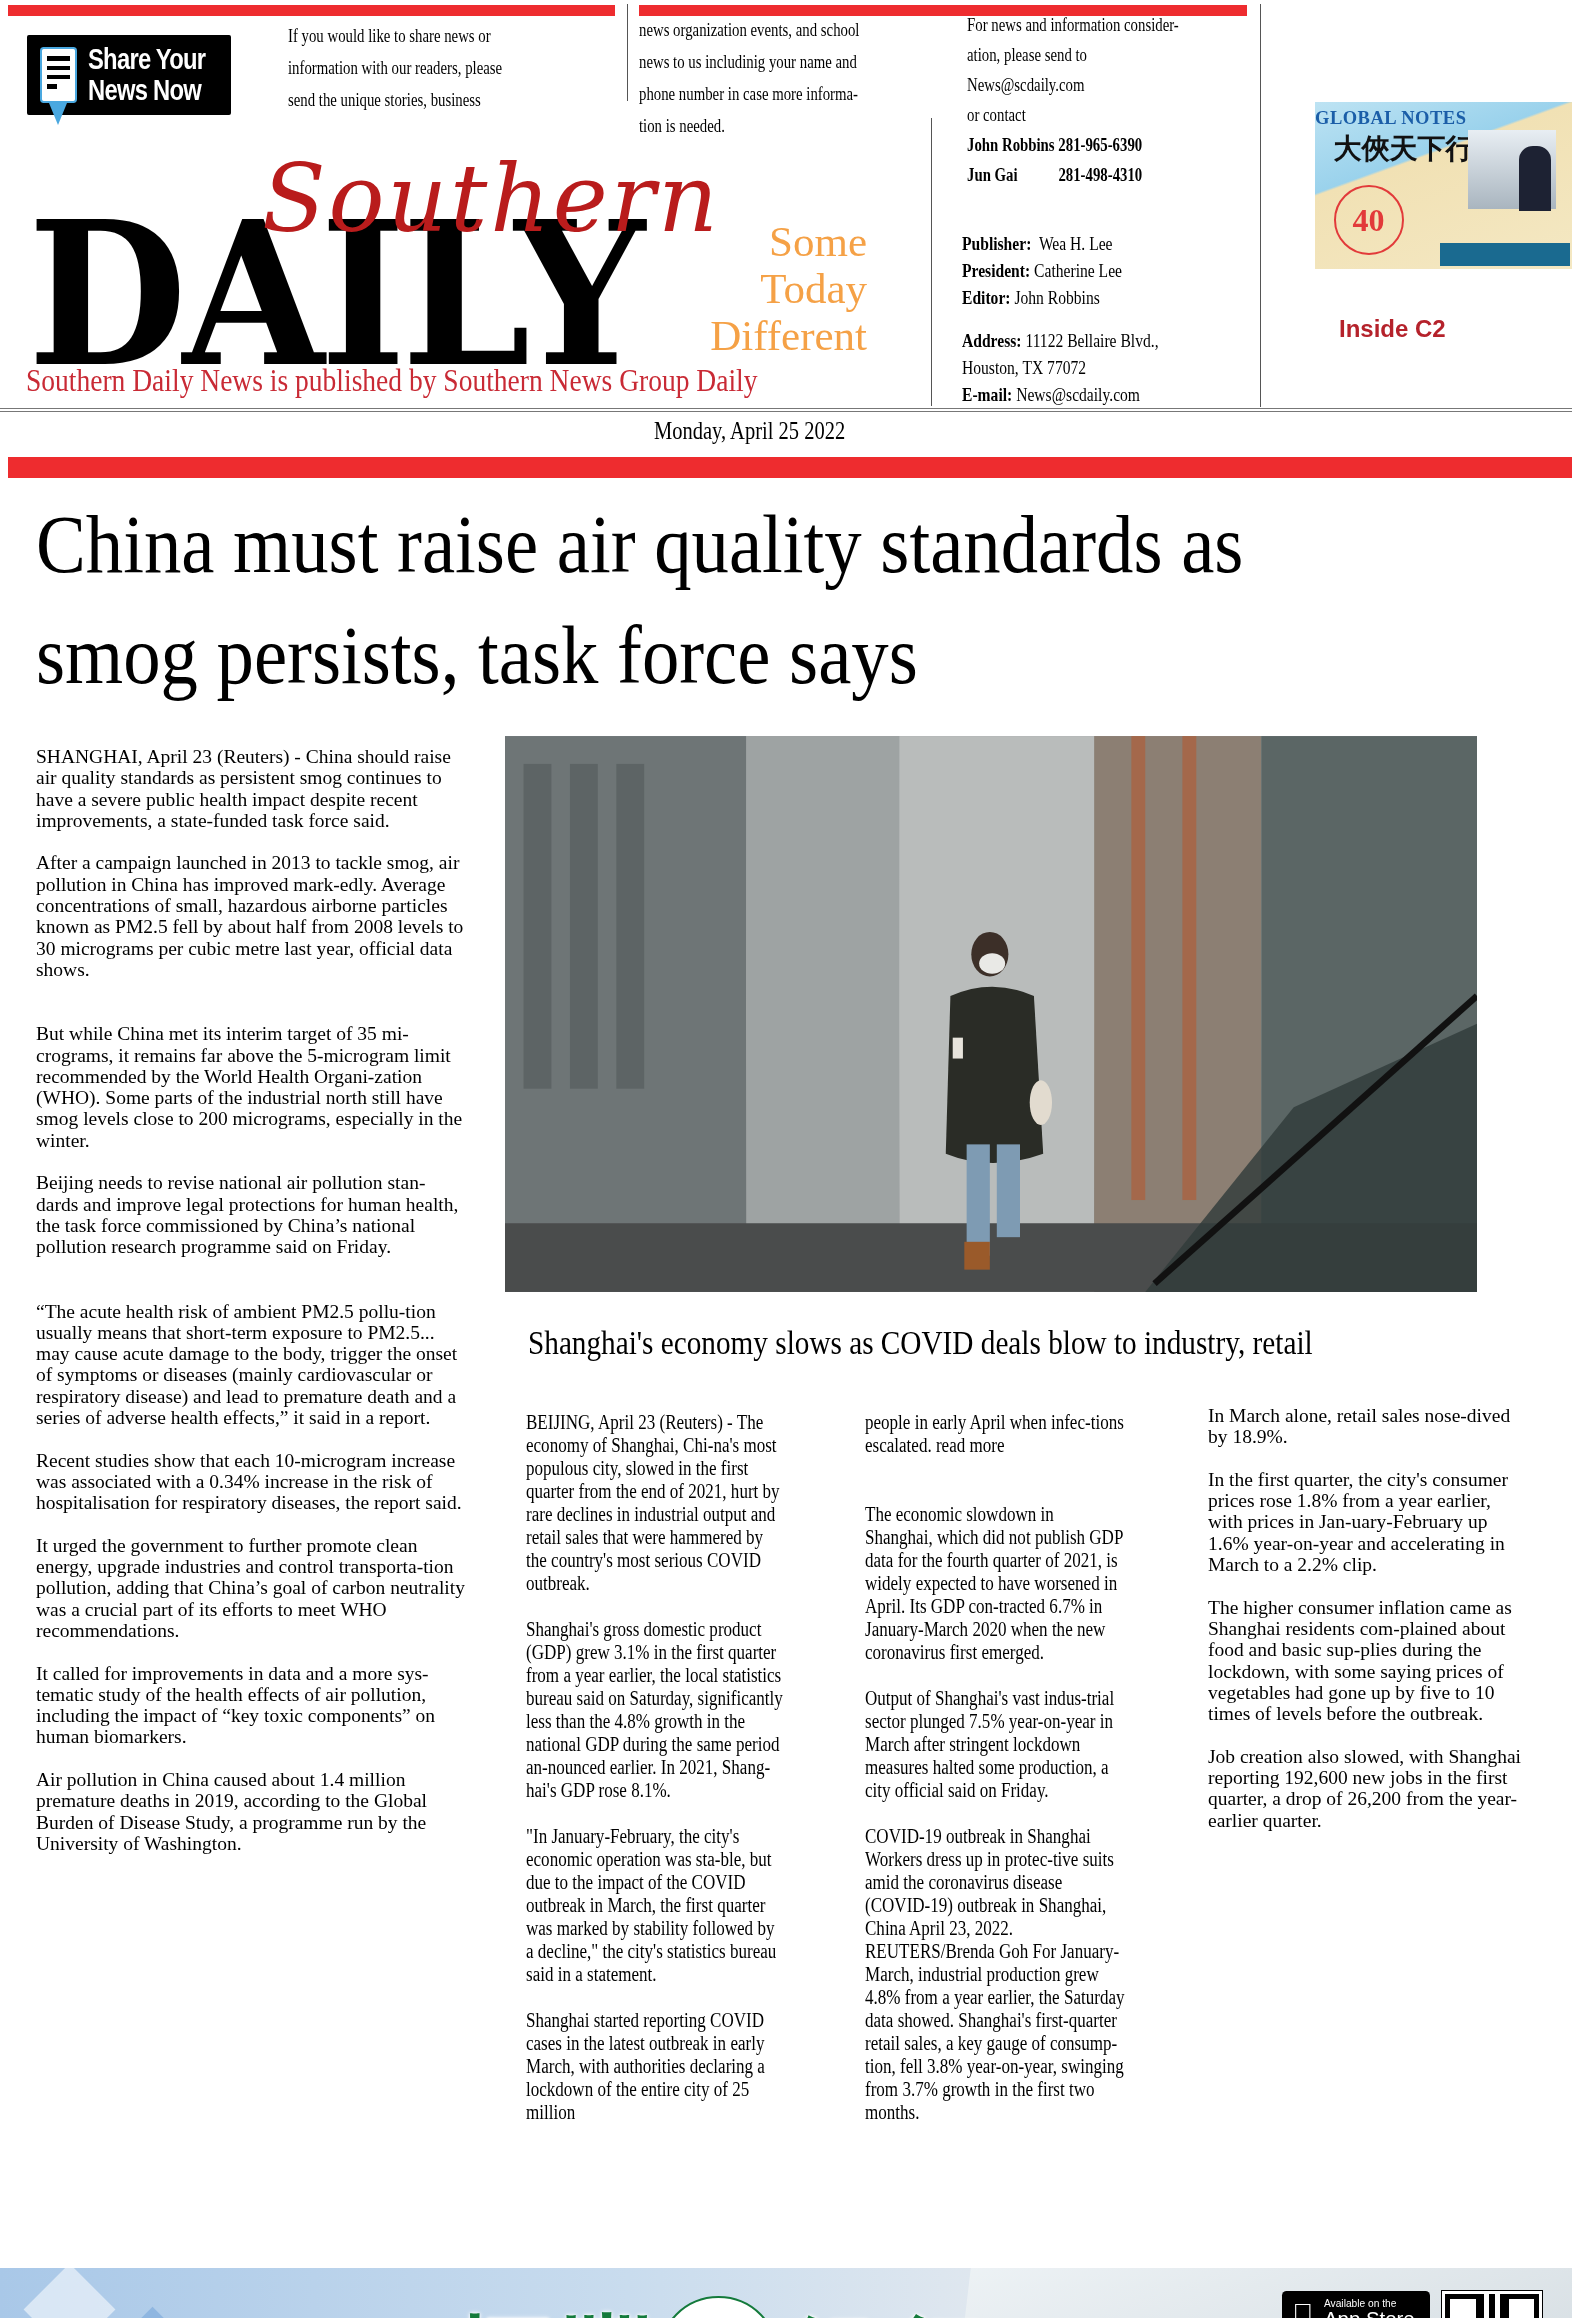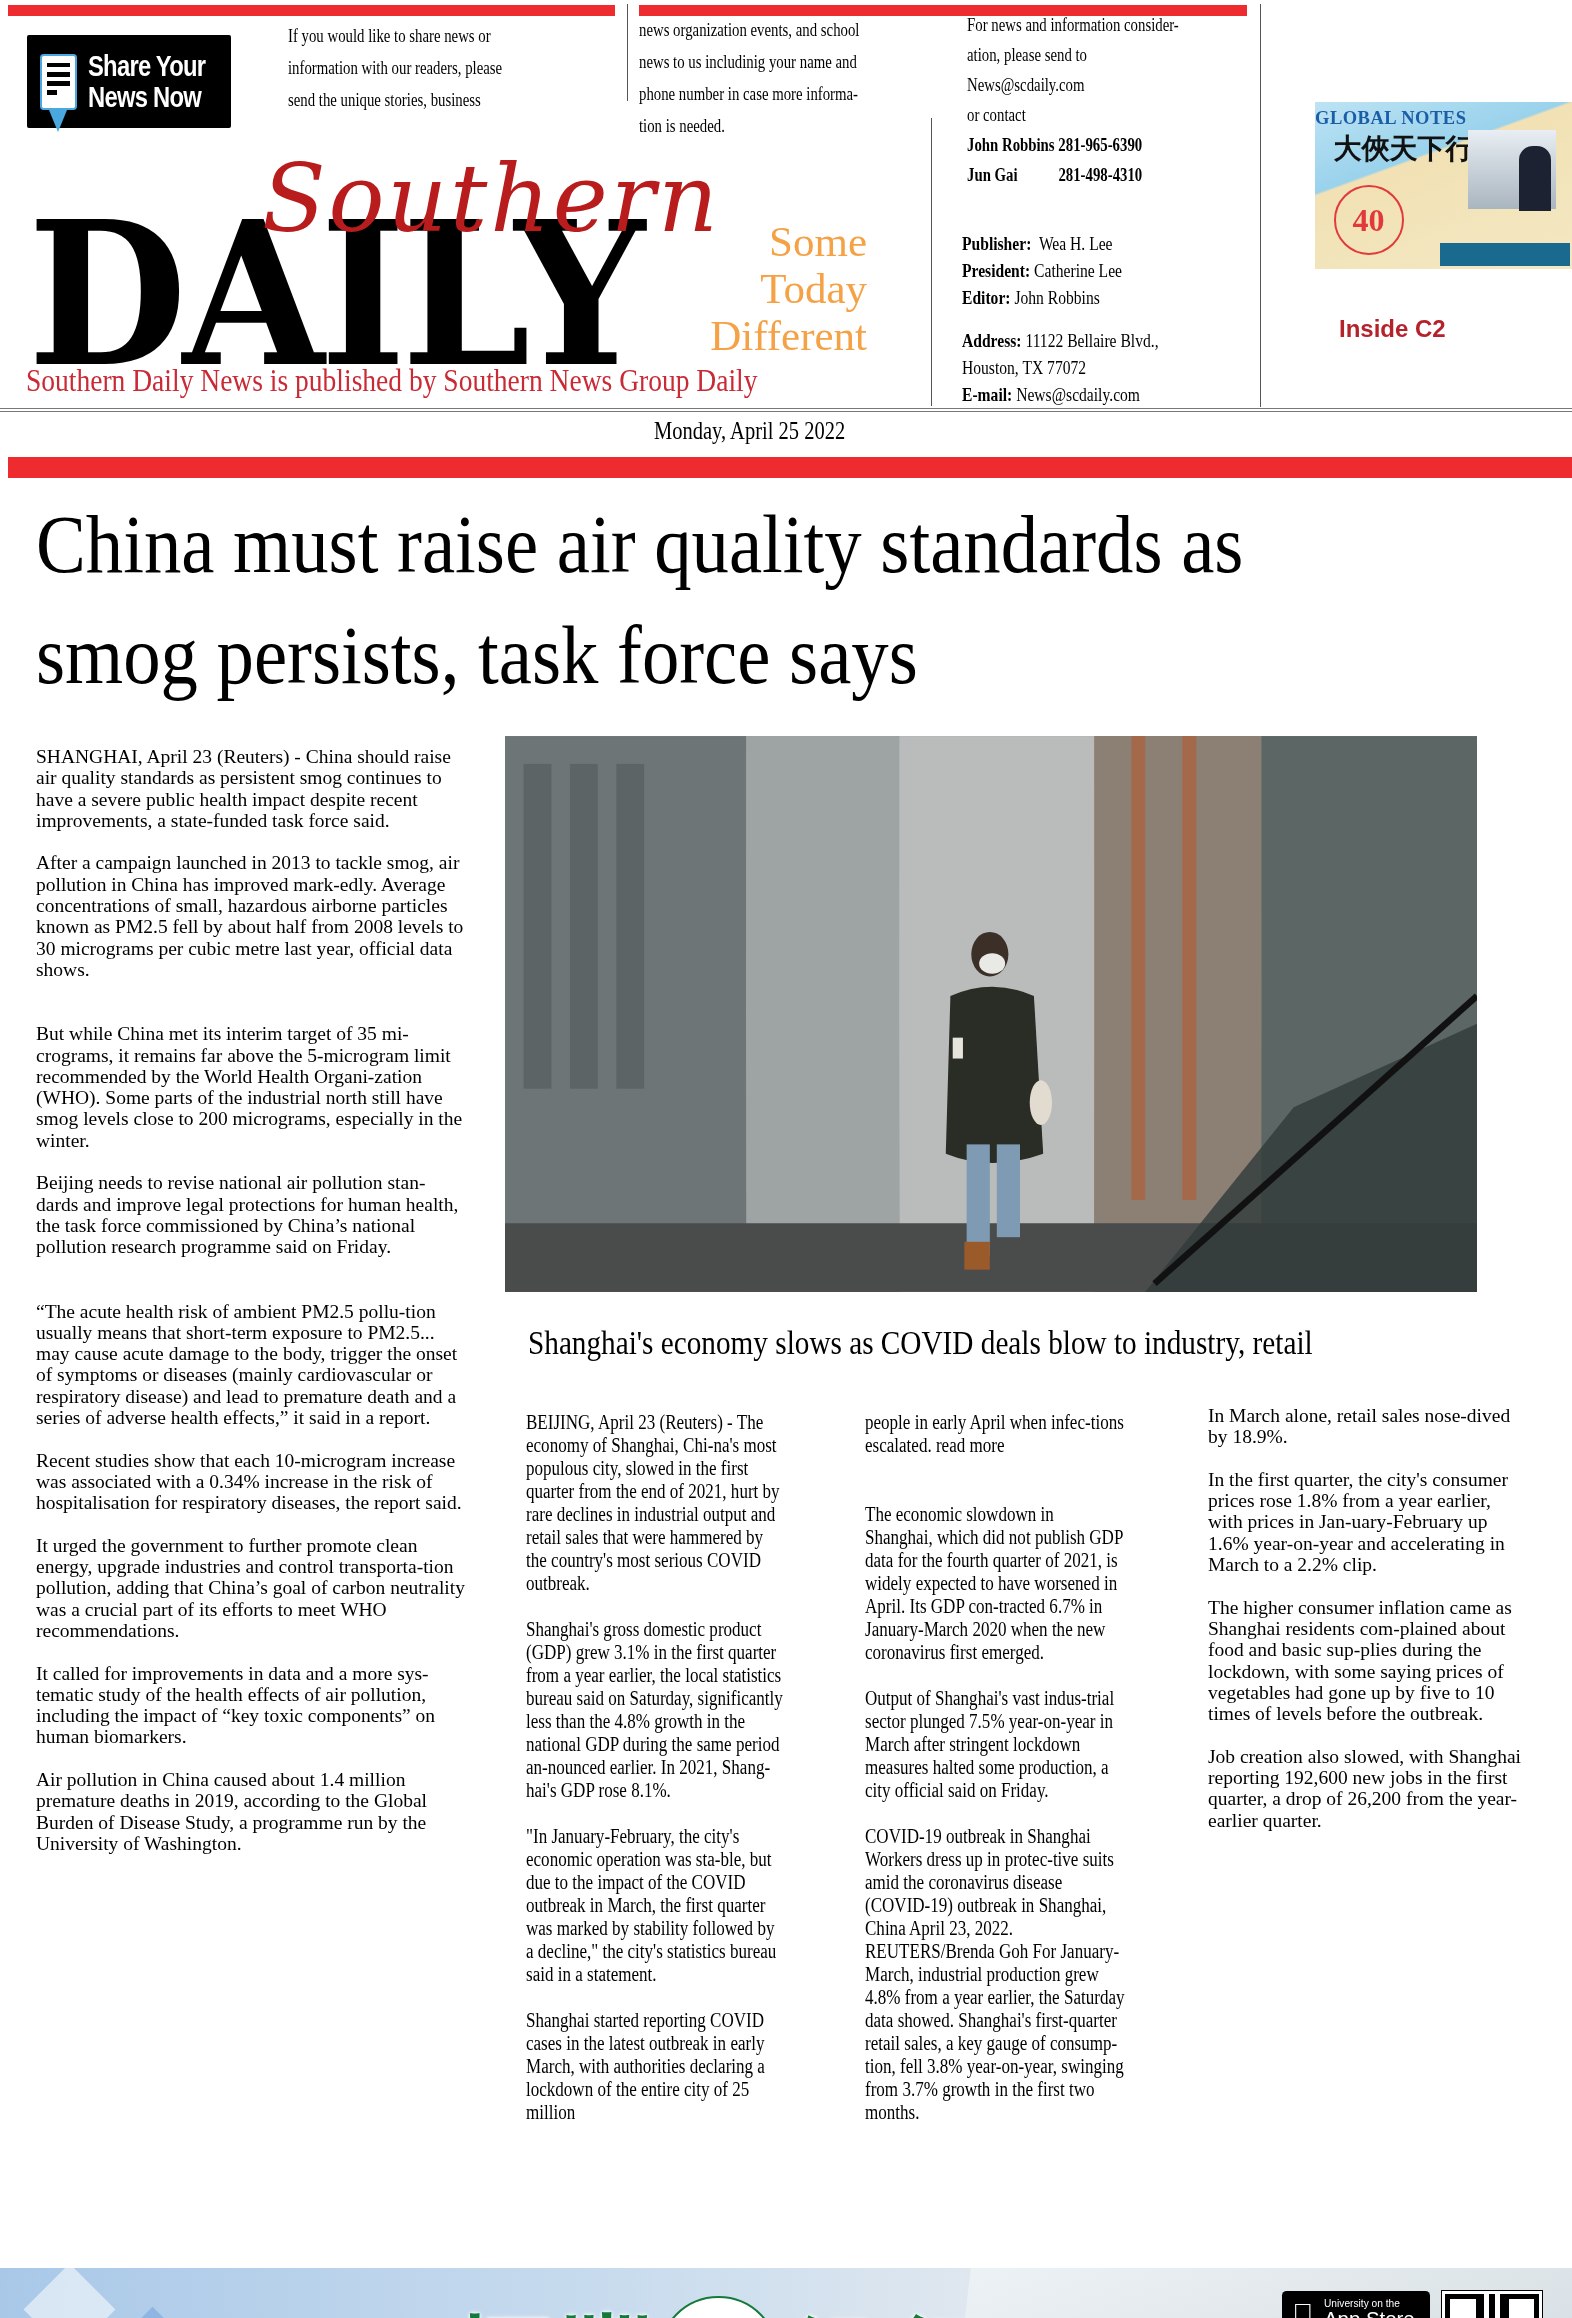--- a/index.html
+++ b/index.html
@@ -3,21 +3,21 @@
 <meta charset="utf-8">
 <style>
   * { box-sizing: border-box; margin: 0; padding: 0; }
   html, body { width: 1572px; height: 2966px; background: #ffffff; overflow: hidden; }
   body { position: relative; font-family: "Liberation Serif", serif; color: #000; }
   .abs { position: absolute; }
 
   
   .redbar { position: absolute; background: #ee2c2f; height: 11px; }
   .vrule { position: absolute; width: 0.9px; background: #555; }
-  .share-badge { left: 27px; top: 35px; width: 204px; height: 93px; background: #000; border-radius: 1.9px; display: flex; align-items: center; padding-left: 13px; }
+  .share-badge { left: 27px; top: 35px; width: 204px; height: 80px; background: #000; border-radius: 1.9px; display: flex; align-items: center; padding-left: 13px; }
   .share-bubble { width: 44px; height: 56px; background: #fff; border: 2.8px solid #4aa8e0; border-radius: 3.7px; position: relative; padding: 7.4px 4.6px; }
   .share-bubble::after { content: ""; position: absolute; left: 6.5px; bottom: -24px; border-left: 9.3px solid transparent; border-right: 9.3px solid transparent; border-top: 22px solid #4aa8e0; }
   .share-bubble i { display: block; height: 4.6px; background: #000; margin-bottom: 4.6px; }
   .share-bubble i:last-child { width: 45%; }
   .share-text { color: #fff; font-family: "Liberation Sans", sans-serif; font-weight: bold; font-size: 29px; line-height: 31px; margin-left: 11px; letter-spacing: -0.9px; transform: scaleX(0.82); transform-origin: left; white-space: nowrap; }
   .info-text { font-size: 18.5px; line-height: 32px; transform: scaleX(0.8); transform-origin: left top; }
   .info-text b { font-weight: bold; }
   .logo-southern { left: 262px; top: 153px; color: #b91c1c; font-family: "DejaVu Serif", serif; font-style: italic; font-size: 93px; line-height: 93px; letter-spacing: 2.8px; }
   .logo-daily { left: 28px; top: 195px; color: #000; font-family: "DejaVu Serif", serif; font-weight: bold; font-size: 199px; line-height: 199px; letter-spacing: -4.6px; transform: scaleX(0.92); transform-origin: left; }
   .logo-tagline { left: 682px; top: 218px; color: #f5a146; font-family: "Liberation Serif", serif; font-size: 43px; line-height: 47px; text-align: right; width: 185px; }
@@ -209,20 +209,20 @@
 
   <div class="ad-photo-side"></div>
 
   <div class="abs bank-cn">
     <span>恆豐</span><span style="display:inline-block;width:125px"></span><span>銀行</span>
   </div>
   <div class="abs globe"></div>
 
   <div class="store-btn" style="top:23px;">
     <span class="ico"></span>
-    <span class="sm">University on the</span>
+    <span class="sm">Available on the</span>
     <span class="lg">App Store</span>
   </div>
 
   <div class="abs qr"></div>
 
 </div>
 
 
 </body></html>

